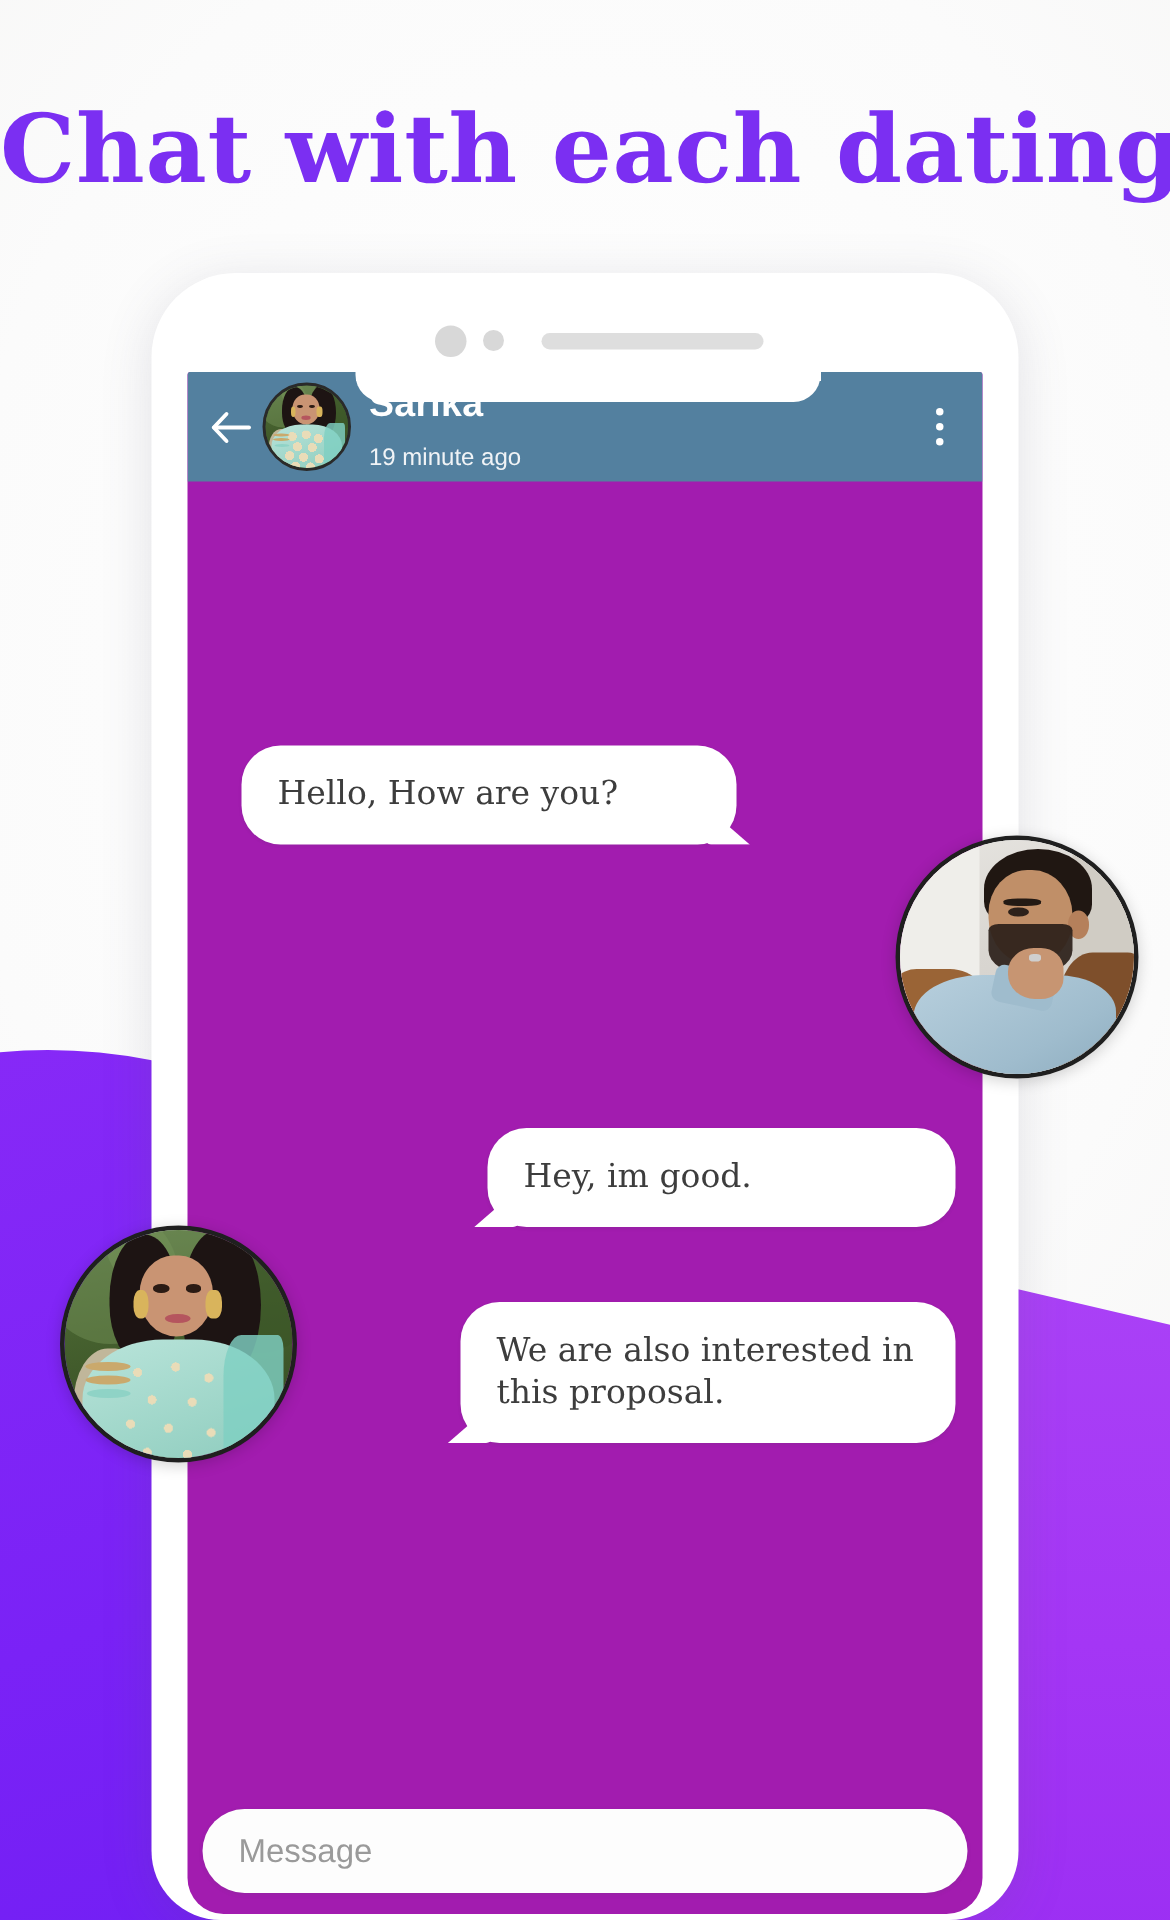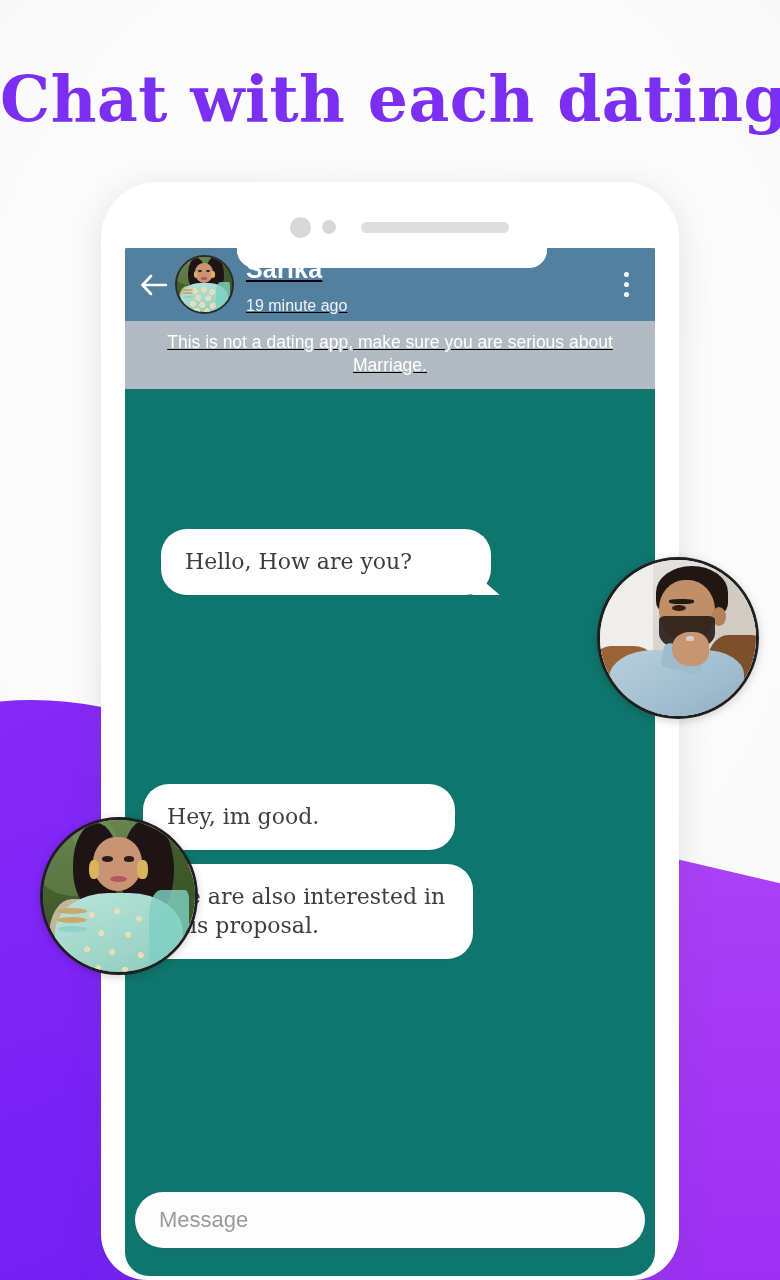--- a/index.html
+++ b/index.html
@@ -82,24 +82,23 @@
   .speaker {
     width: 148px; height: 11px; border-radius: 6px;
     background: #dedede; margin-left: 14px;
   }
 
   
   .screen {
     position: relative;
     width: 530px;
     height: 1028px;
-    background: #0f766e;
+    background: #a21caf;
     overflow: hidden;
     border-radius: 2px 2px 24px 24px;
-    text-decoration: underline;
   }
 
   
   .app-header {
     position: relative;
     height: 73px;
     background: #53809f;
     color: #ffffff;
     display: flex;
     align-items: center;
@@ -178,20 +177,21 @@
   .bubble {
     background: #ffffff;
     color: #3d3d3d;
     font-family: "DejaVu Serif", "Liberation Serif", serif;
     font-size: 22px;
     line-height: 1.28;
     border-radius: 26px;
     padding: 19px 24px;
     position: relative;
     box-shadow: 0 1px 2px rgba(60,70,80,0.10);
+    margin-top: 36px;
   }
 
   
   .bubble.right-tail::after {
     content: "";
     position: absolute;
     right: -9px; bottom: 0;
     width: 30px; height: 26px;
     background: #ffffff;
     clip-path: polygon(0 0, 100% 100%, 0 100%);
@@ -204,21 +204,21 @@
     width: 30px; height: 26px;
     background: #ffffff;
     clip-path: polygon(100% 0, 100% 100%, 0 100%);
     border-bottom-right-radius: 4px;
   }
 
   .row-incoming { display: flex; justify-content: flex-start; }
   .row-incoming .bubble { width: 330px; margin-left: 18px; }
   .row-incoming + .row-incoming { margin-top: 14px; }
 
-  .row-outgoing { display: flex; justify-content: flex-start; }
+  .row-outgoing { display: flex; justify-content: flex-end; }
   .row-outgoing .bubble { width: 312px; margin-left: 0; }
   .row-outgoing + .row-outgoing { margin-top: 14px; }
   .row-outgoing .bubble.wide { width: 330px; }
 
   
   .float-avatar {
     position: absolute;
     z-index: 6;
     border-radius: 50%;
     border: 3px solid #1f1f1f;
@@ -226,21 +226,21 @@
     box-shadow: 0 2px 10px rgba(0,0,0,0.18);
   }
   .avatar-man   { left: 597px; top: 557px; width: 162px; height: 162px; }
   .avatar-woman { left: 40px;  top: 817px; width: 158px; height: 158px; }
 
   
   .composer {
     position: absolute;
     left: 0; bottom: 0;
     width: 100%;
-    padding: 0 10px 28px 10px;
+    padding: 0 10px 14px 10px;
   }
   .composer-field {
     height: 56px;
     background: #fdfdfd;
     border-radius: 28px;
     display: flex;
     align-items: center;
     padding: 0 24px;
     box-shadow: 0 1px 3px rgba(70,80,90,0.13);
   }
@@ -364,21 +364,20 @@
         <div class="header-sub">19 minute ago</div>
       </div>
 
       <div class="menu-icon">
         <i></i>
           <i></i>
           <i></i>
       </div>
     </div>
 
-    <div class="disclaimer">This is not a dating app, make sure you are serious about Marriage.</div>
 
     <div class="messages">
 
       <div class="bubble-group group-incoming">
         <div class="row-incoming">
           <div class="bubble right-tail">Hello, How are you?</div>
         </div>
       </div>
 
       <div class="bubble-group group-outgoing">

